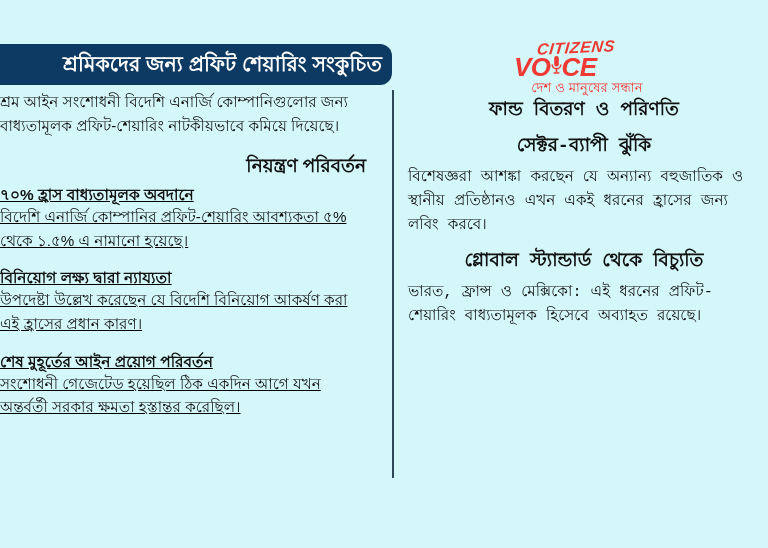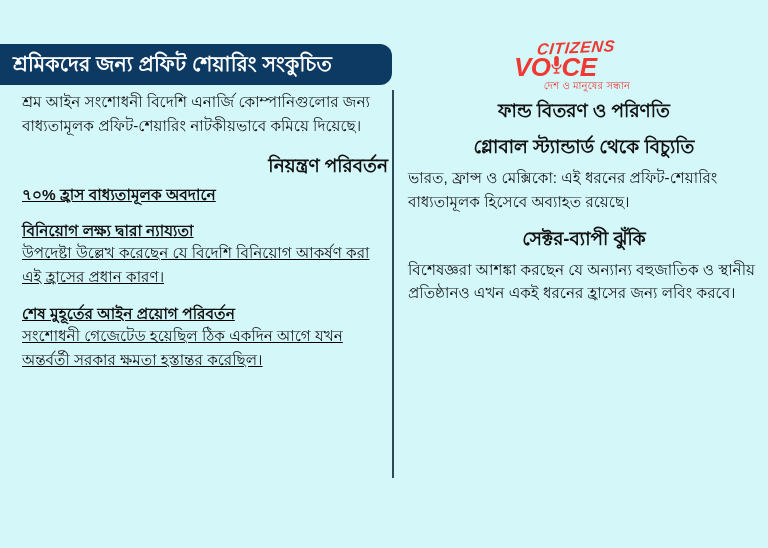--- a/index.html
+++ b/index.html
@@ -29,20 +29,21 @@
     width: 392px;
     height: 41px;
     background: #0d3a63;
     border-top-right-radius: 12px;
     border-bottom-right-radius: 12px;
     display: flex;
     align-items: center;
     box-sizing: border-box;
     padding-left: 13px;
     padding-right: 10px;
+    justify-content: flex-end;
   }
   .banner-title {
     color: #ffffff;
     font-size: 20.5px;
     font-weight: bold;
     line-height: 1.1;
     white-space: nowrap;
     letter-spacing: 0.1px;
   }
 
@@ -52,21 +53,21 @@
     left: 392px;
     top: 90px;
     width: 2px;
     height: 388px;
     background: #2f4858;
   }
 
   
   .col-left {
     position: absolute;
-    left: 22px;
+    left: 0;
     top: 90px;
     width: 366px;
   }
   .intro {
     font-size: 15.2px;
     line-height: 1.55;
     color: #111111;
   }
   .section-heading {
     text-align: right;
@@ -125,20 +126,21 @@
   ul.bullets li::before {
     content: "\2022";
     position: absolute;
     left: 10px;
     top: -1px;
     font-size: 15px;
     color: #111111;
   }
   .r-block {
     margin-bottom: 14px;
+    font-family: Liberation Mono, monospace;
   }
   .r-body {
     font-size: 15.2px;
     line-height: 1.55;
     color: #111111;
   }
 
   
   .logo {
     position: absolute;
@@ -175,21 +177,21 @@
     line-height: 1;
   }
   .mic-wrap {
     position: relative;
     width: 11px;
     height: 24px;
     margin: 0 0px;
   }
   .mic-wrap svg { display: block; }
   .logo-tagline {
-    font-size: 10px;
+    font-size: 13px;
     color: #ee3a33;
     letter-spacing: 0.2px;
     line-height: 1;
     margin-top: 1px;
     margin-left: 8px;
   }
 </style>
 </head>
 <body>
 
@@ -218,43 +220,44 @@
 
   <div class="divider"></div>
 
   <div class="col-left">
     <div class="intro">শ্রম আইন সংশোধনী বিদেশি এনার্জি কোম্পানিগুলোর জন্য বাধ্যতামূলক প্রফিট-শেয়ারিং নাটকীয়ভাবে কমিয়ে দিয়েছে।</div>
 
     <div class="section-heading">নিয়ন্ত্রণ পরিবর্তন</div>
 
     <div class="block">
       <div class="sub-heading">৭০% হ্রাস বাধ্যতামূলক অবদানে</div>
+      <div class="body-text">বিদেশি এনার্জি কোম্পানির প্রফিট-শেয়ারিং আবশ্যকতা ৫% থেকে ১.৫% এ নামানো হয়েছে।</div>
     </div>
 
     <div class="block">
       <div class="sub-heading">বিনিয়োগ লক্ষ্য দ্বারা ন্যায্যতা</div>
       <div class="body-text">উপদেষ্টা উল্লেখ করেছেন যে বিদেশি বিনিয়োগ আকর্ষণ করা এই হ্রাসের প্রধান কারণ।</div>
     </div>
 
     <div class="block">
       <div class="sub-heading">শেষ মুহূর্তের আইন প্রয়োগ পরিবর্তন</div>
       <div class="body-text">সংশোধনী গেজেটেড হয়েছিল ঠিক একদিন আগে যখন অন্তর্বর্তী সরকার ক্ষমতা হস্তান্তর করেছিল।</div>
     </div>
   </div>
 
   <div class="col-right">
 
     <div class="r-block">
       <div class="r-heading">ফান্ড বিতরণ ও পরিণতি</div>
     </div>
 
     <div class="r-block">
+      <div class="r-heading">সেক্টর-ব্যাপী ঝুঁকি</div>
+      <div class="r-body">বিশেষজ্ঞরা আশঙ্কা করছেন যে অন্যান্য বহুজাতিক ও স্থানীয় প্রতিষ্ঠানও এখন একই ধরনের হ্রাসের জন্য লবিং করবে।</div>
+    </div>
+
+    <div class="r-block">
       <div class="r-heading">গ্লোবাল স্ট্যান্ডার্ড থেকে বিচ্যুতি</div>
       <div class="r-body">ভারত, ফ্রান্স ও মেক্সিকো: এই ধরনের প্রফিট-শেয়ারিং বাধ্যতামূলক হিসেবে অব্যাহত রয়েছে।</div>
     </div>
 
-    <div class="r-block">
-      <div class="r-heading">সেক্টর-ব্যাপী ঝুঁকি</div>
-      <div class="r-body">বিশেষজ্ঞরা আশঙ্কা করছেন যে অন্যান্য বহুজাতিক ও স্থানীয় প্রতিষ্ঠানও এখন একই ধরনের হ্রাসের জন্য লবিং করবে।</div>
-    </div>
-
   </div>
 </div>
 
 </body></html>

